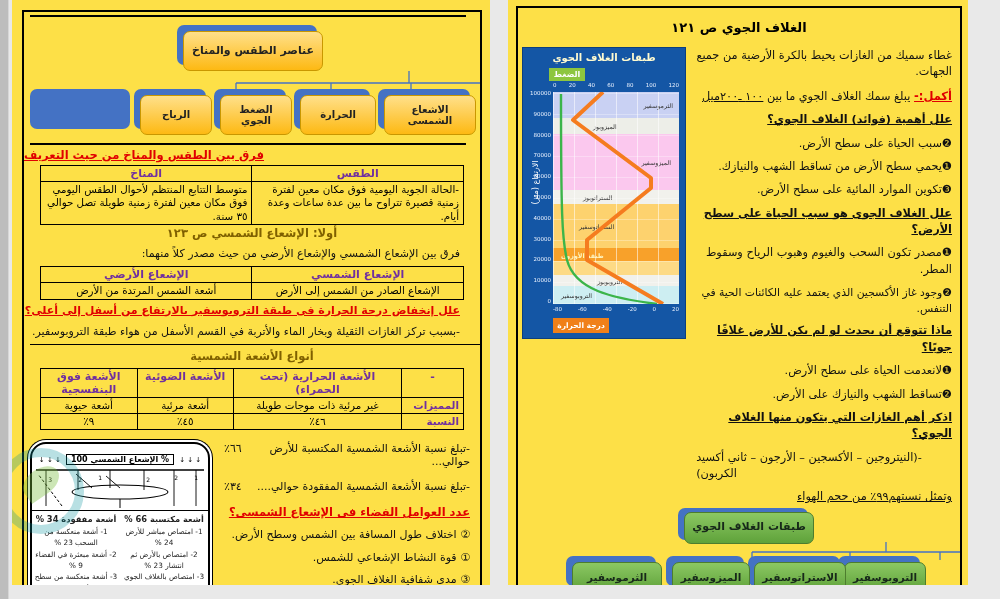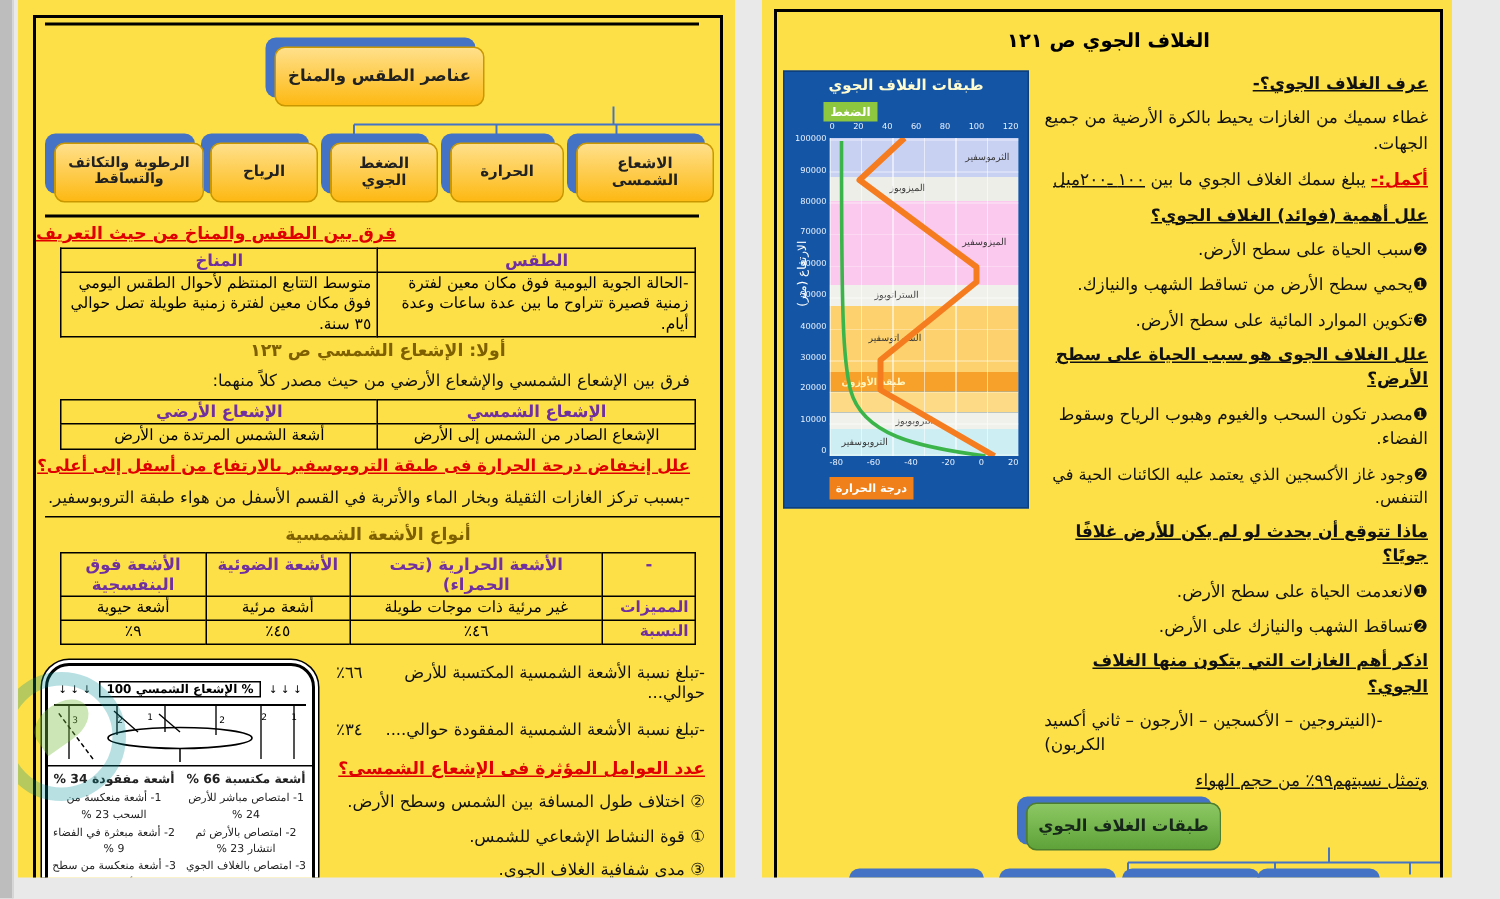--- a/index.html
+++ b/index.html
@@ -71,21 +71,20 @@
       <div class="fc-shadow" style="left:270px; top:72px; width:76px; height:40px;"></div>
       <div class="fc-box yellow" style="left:276px; top:78px; width:76px; height:40px;">الحرارة</div>
 
       <div class="fc-shadow" style="left:190px; top:72px; width:72px; height:40px;"></div>
       <div class="fc-box yellow" style="left:196px; top:78px; width:72px; height:40px;">الضغط الجوي</div>
 
       <div class="fc-shadow" style="left:110px; top:72px; width:72px; height:40px;"></div>
       <div class="fc-box yellow" style="left:116px; top:78px; width:72px; height:40px;">الرياح</div>
 
       <div class="fc-shadow" style="left:6px; top:72px; width:100px; height:40px;"></div>
-      <div class="fc-box yellow" style="left:12px; top:78px; width:100px; height:40px; font-size:9.5px;">الرطوبة والتكاثف والتساقط</div>
     </div>
 
     <div class="rule" style="margin:2px 14px 0 6px;"></div>
 
     <div class="red-h" style="text-align:left; padding:3px 22px 0 0;">فرق بين الطقس والمناخ من حيث التعريف</div>
 
     <table style="width:auto; margin:3px 16px 0;">
       <tbody>
           <tr>
         <td class="thead" style="width:213px;">الطقس</td>
@@ -148,21 +147,21 @@
 
       <div style="width:252px;">
         <div class="txt" style="display:flex; justify-content:space-between; margin-top:4px;">
           <span>-تبلغ نسبة الأشعة الشمسية المكتسبة للأرض حوالي...</span>
           <span>٦٦٪</span>
         </div>
         <div class="txt" style="display:flex; justify-content:space-between; margin-top:12px;">
           <span>-تبلغ نسبة الأشعة الشمسية المفقودة حوالي....</span>
           <span>٣٤٪</span>
         </div>
-        <div class="red-h" style="text-align:right; margin-top:12px;">عدد العوامل المؤثرة فى الإشعاع الشمسى؟</div>
+        <div class="red-h" style="text-align:right; margin-top:12px;">عدد العوامل الفضاء فى الإشعاع الشمسى؟</div>
         <div class="txt" style="text-align:right; margin-top:9px;">② اختلاف طول المسافة بين الشمس وسطح الأرض.</div>
         <div class="txt" style="text-align:right; margin-top:10px;">① قوة النشاط الإشعاعي للشمس.</div>
         <div class="txt" style="text-align:right; margin-top:9px;">③ مدى شفافية الغلاف الجوي.</div>
         <div class="txt" style="text-align:right; margin-top:9px;">④ اختلاف عدد ساعات شروق أشعة الشمس على الأرض.</div>
 
       </div>
 
       <div class="sundiag" style="width:182px; height:168px; margin-top:4px;">
         <div style="text-align:center; margin-top:3px;">
           <span style="font-size:7px;">↓ ↓ ↓</span>
@@ -221,33 +220,32 @@
 </div>
 
 <div class="page page-right">
   <div class="frame">
 
     <div style="text-align:center; font-weight:bold; font-size:13px; padding-top:12px;">الغلاف الجوي ص ١٢١</div>
 
     <div style="display:flex; gap:10px; margin:6px 8px 0 4px;">
 
       <div style="width:262px;">
-        <div class="red-h qa-line" style="text-align:right;">عرف الغلاف الجوي؟-</div>
         <div class="qa-line" style="text-align:right;">غطاء سميك من الغازات يحيط بالكرة الأرضية من جميع الجهات.</div>
         <div class="qa-line" style="text-align:right;">
           <span class="red-h">أكمل:-</span>
           <span>يبلغ سمك الغلاف الجوي ما بين</span>
           <span style="text-decoration:underline;">١٠٠ ـ٢٠٠ميل</span>
         </div>
         <div class="red-h qa-line" style="text-align:right;">علل أهمية (فوائد) الغلاف الجوي؟</div>
         <div class="qa-line" style="text-align:right;">❷سبب الحياة على سطح الأرض.</div>
         <div class="qa-line" style="text-align:right;">❶يحمي سطح الأرض من تساقط الشهب والنيازك.</div>
         <div class="qa-line" style="text-align:right;">❸تكوين الموارد المائية على سطح الأرض.</div>
         <div class="red-h qa-line" style="text-align:right;">علل الغلاف الجوى هو سبب الحياة على سطح الأرض؟</div>
-        <div class="qa-line" style="text-align:right;">❶مصدر تكون السحب والغيوم وهبوب الرياح وسقوط الفضاء.</div>
+        <div class="qa-line" style="text-align:right;">❶مصدر تكون السحب والغيوم وهبوب الرياح وسقوط المطر.</div>
         <div class="qa-line" style="text-align:right; font-size:10.8px;">❷وجود غاز الأكسجين الذي يعتمد عليه الكائنات الحية في التنفس.</div>
         <div class="red-h qa-line" style="text-align:right;">ماذا تتوقع أن يحدث لو لم يكن للأرض غلافًا جويًا؟</div>
         <div class="qa-line" style="text-align:right;">❶لانعدمت الحياة على سطح الأرض.</div>
         <div class="qa-line" style="text-align:right;">❷تساقط الشهب والنيازك على الأرض.</div>
         <div class="red-h qa-line" style="text-align:right;">اذكر أهم الغازات التي يتكون منها الغلاف الجوي؟</div>
         <div class="qa-line" style="text-align:left;">-(النيتروجين – الأكسجين – الأرجون – ثاني أكسيد الكربون)</div>
         <div class="qa-line" style="text-align:right; text-decoration:underline;">وتمثل نسبتهم٩٩٪ من حجم الهواء</div>
       </div>
 
       <div class="chart" style="width:168px; height:292px; margin-top:6px;">

